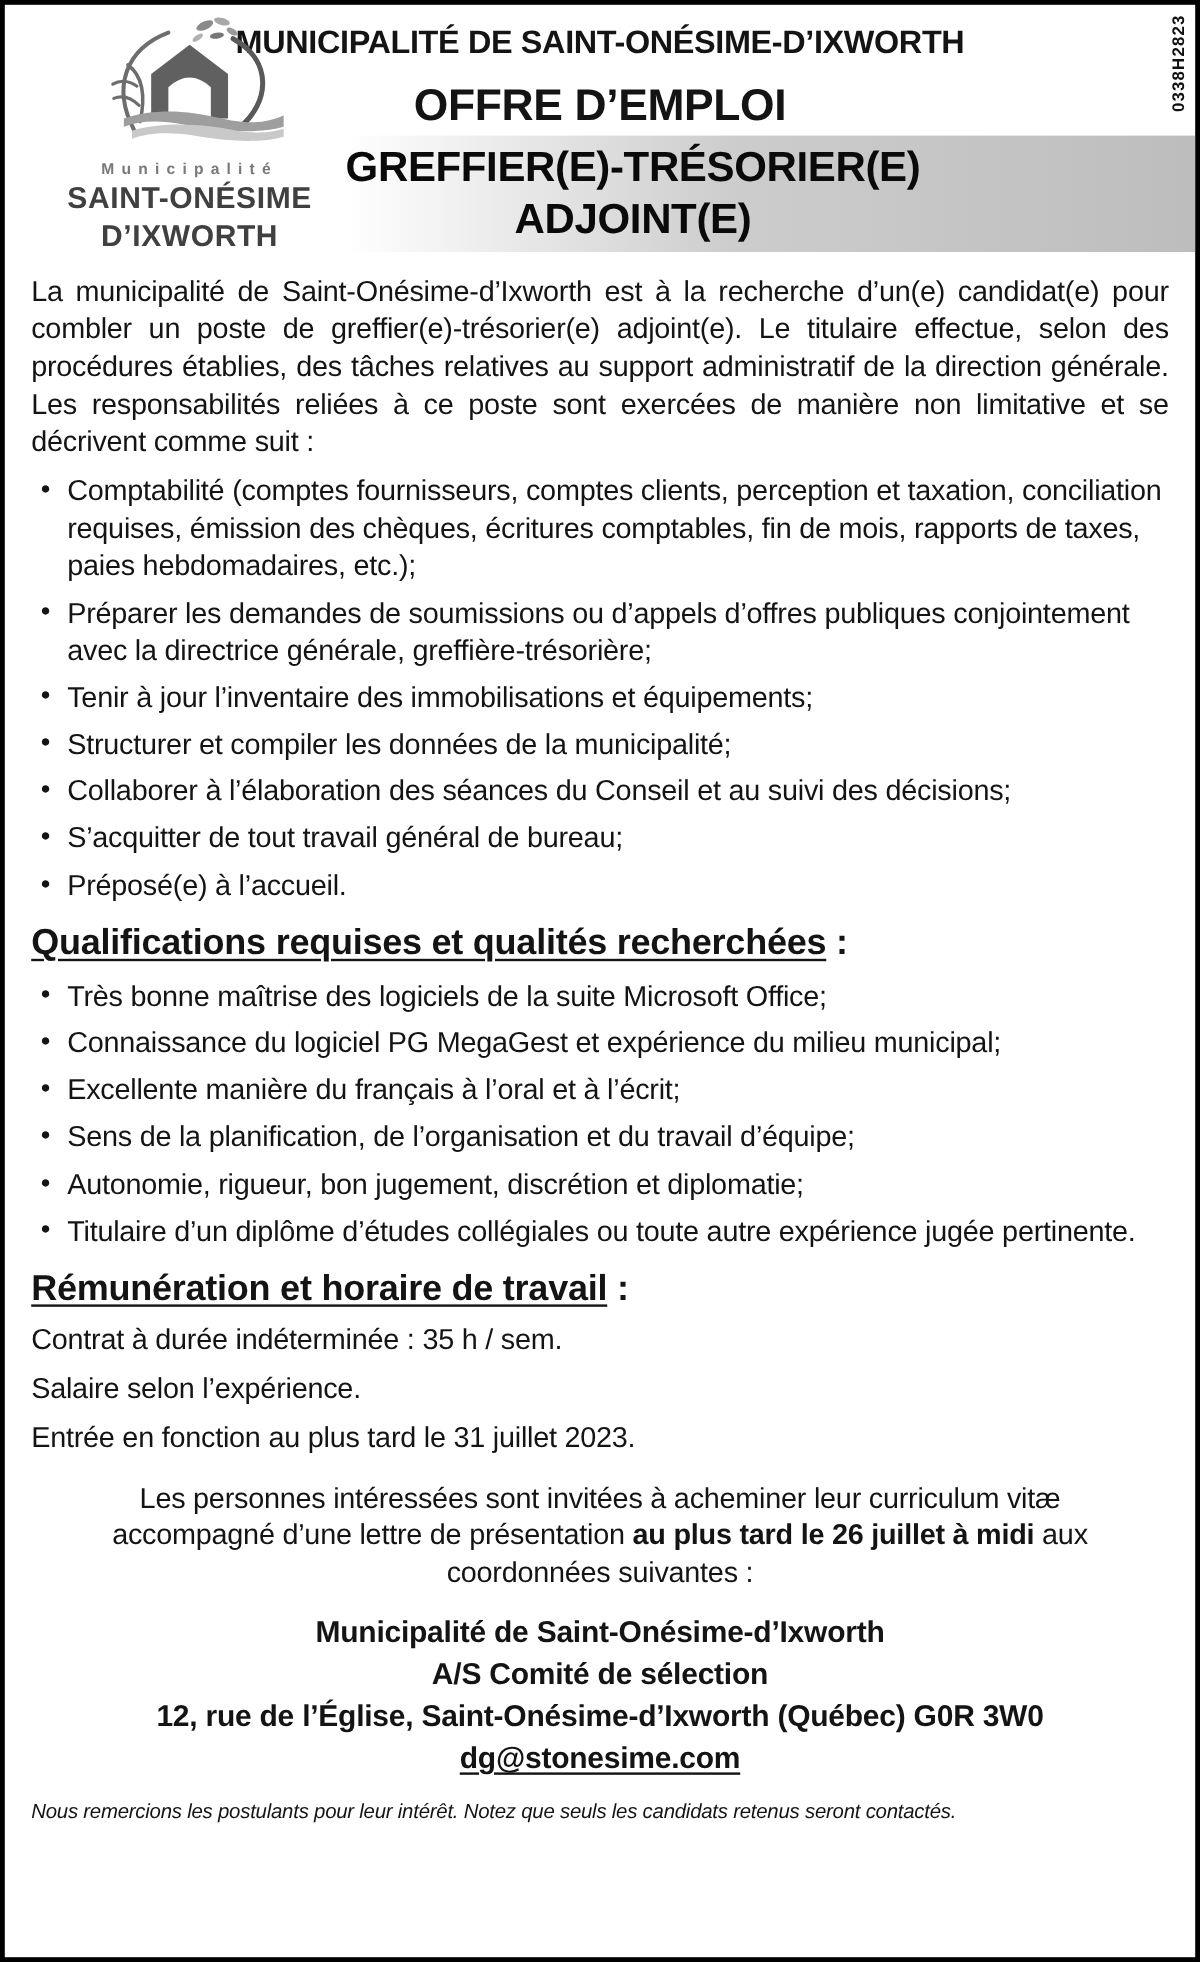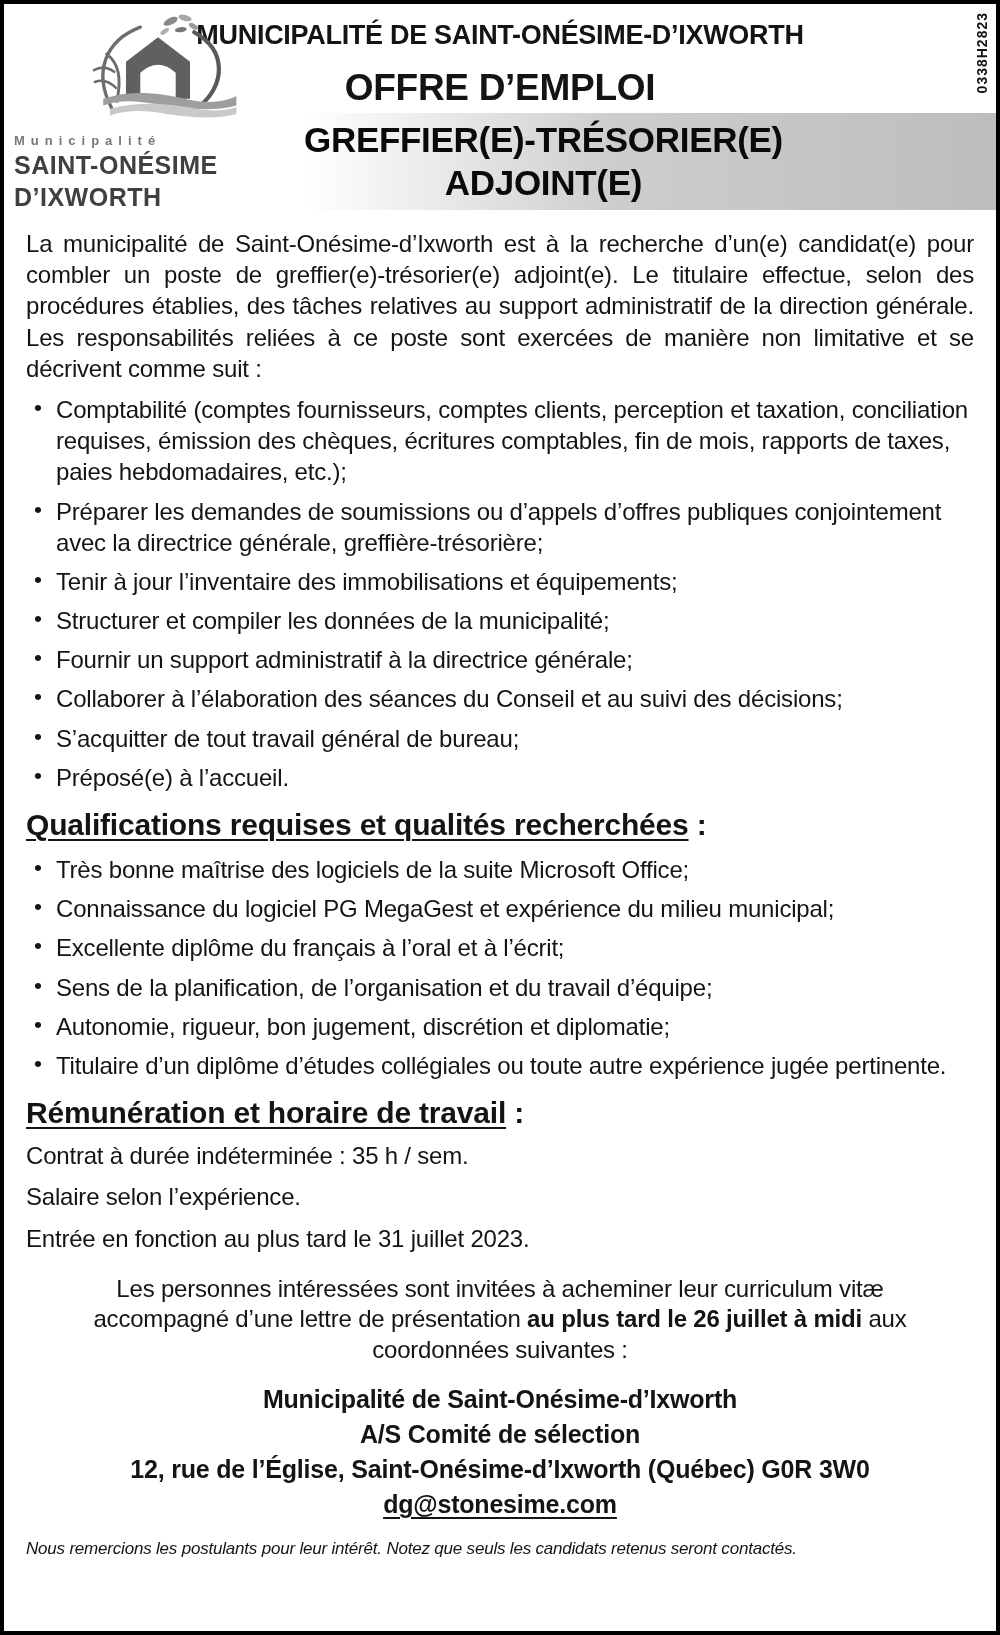--- a/index.html
+++ b/index.html
@@ -9,34 +9,34 @@
     border:4px solid #000;
     box-sizing:border-box;
     position:relative;
     overflow:hidden;
     font-family:"Liberation Sans",sans-serif;
     color:#141414;
     -webkit-font-smoothing:antialiased;
   }
   
   .header-zone{position:relative;height:212px;}
-  .logo-block{position:absolute;left:10px;top:8px;width:288px;line-height:1;}
+  .logo-block{position:absolute;left:10px;top:8px;width:288px;text-align:center;line-height:1;}
   .logo-emblem{display:block;margin:0 auto;}
   .logo-label{font-size:13px;font-weight:bold;color:#787878;letter-spacing:6px;margin-top:4px;}
   .logo-name{font-size:25px;font-weight:bold;color:#404040;letter-spacing:.5px;line-height:1.08;margin-top:5px;}
   .corner-code{
     position:absolute;top:8px;right:6px;
     writing-mode:vertical-rl;transform:rotate(180deg);
     font-size:14px;font-weight:bold;letter-spacing:1px;color:#111;
   }
   .header-text{text-align:center;padding-top:16px;}
   .muni-title{font-size:27px;font-weight:bold;letter-spacing:-.3px;}
   .offer-title{font-size:37px;font-weight:bold;margin-top:16px;letter-spacing:-.3px;}
   .banner{
-    position:absolute;top:109px;left:300px;right:0;height:97px;
+    position:absolute;top:109px;left:284px;right:0;height:97px;
     background:linear-gradient(90deg,#ffffff 0%,#cdcdcd 45%,#bdbdbd 100%);
   }
   .job-title{
     display:inline-block;text-align:center;
     font-size:35px;font-weight:bold;line-height:1.24;
     padding-top:5px;letter-spacing:-.3px;color:#0a0a0a;
   }
   
   .content{padding:4px 22px 0 22px;font-size:24px;line-height:1.3;letter-spacing:-.2px;}
   .intro{text-align:justify;margin:8px 0 2px 0;}
@@ -103,32 +103,31 @@
 
 <div class="content">
 
   <p class="intro">La municipalité de Saint-Onésime-d’Ixworth est à la recherche d’un(e) candidat(e) pour combler un poste de greffier(e)-trésorier(e) adjoint(e). Le titulaire effectue, selon des procédures établies, des tâches relatives au support administratif de la direction générale. Les responsabilités reliées à ce poste sont exercées de manière non limitative et se décrivent comme suit :</p>
 
   <ul class="dotlist">
     <li>Comptabilité (comptes fournisseurs, comptes clients, perception et taxation, conciliation requises, émission des chèques, écritures comptables, fin de mois, rapports de taxes, paies hebdomadaires, etc.);</li>
     <li>Préparer les demandes de soumissions ou d’appels d’offres publiques conjointement avec la directrice générale, greffière-trésorière;</li>
     <li>Tenir à jour l’inventaire des immobilisations et équipements;</li>
     <li>Structurer et compiler les données de la municipalité;</li>
-    <li>Fournir un support administratif à la directrice générale;</li>
     <li>Collaborer à l’élaboration des séances du Conseil et au suivi des décisions;</li>
     <li>S’acquitter de tout travail général de bureau;</li>
     <li>Préposé(e) à l’accueil.</li>
   </ul>
 
   <div class="section-heading"><span class="hu">Qualifications requises et qualités recherchées</span><span> :</span></div>
 
   <ul class="dotlist">
     <li>Très bonne maîtrise des logiciels de la suite Microsoft Office;</li>
     <li>Connaissance du logiciel PG MegaGest et expérience du milieu municipal;</li>
-    <li>Excellente diplôme du français à l’oral et à l’écrit;</li>
+    <li>Excellente manière du français à l’oral et à l’écrit;</li>
     <li>Sens de la planification, de l’organisation et du travail d’équipe;</li>
     <li>Autonomie, rigueur, bon jugement, discrétion et diplomatie;</li>
     <li>Titulaire d’un diplôme d’études collégiales ou toute autre expérience jugée pertinente.</li>
   </ul>
 
   <div class="section-heading"><span class="hu">Rémunération et horaire de travail</span><span> :</span></div>
 
   <p class="plain-line">Contrat à durée indéterminée : 35 h / sem.</p>
   <p class="plain-line">Salaire selon l’expérience.</p>
   <p class="plain-line">Entrée en fonction au plus tard le 31 juillet 2023.</p>

